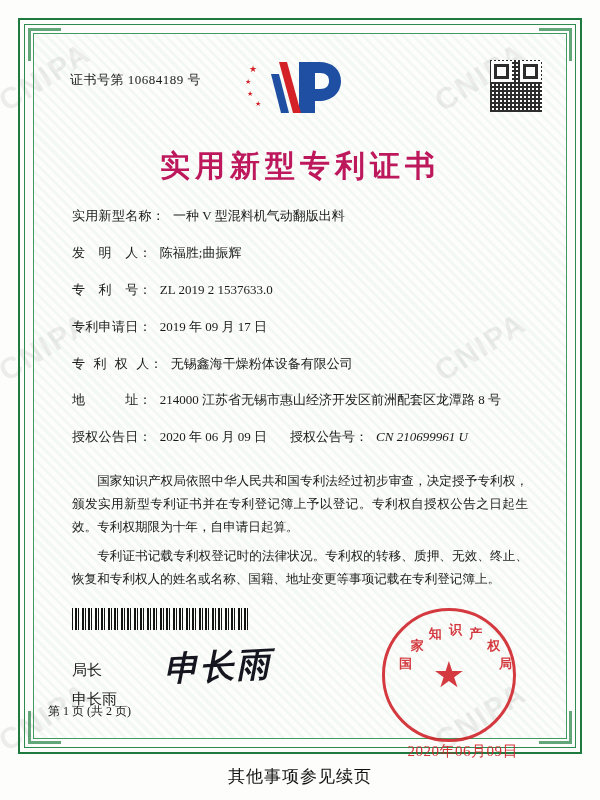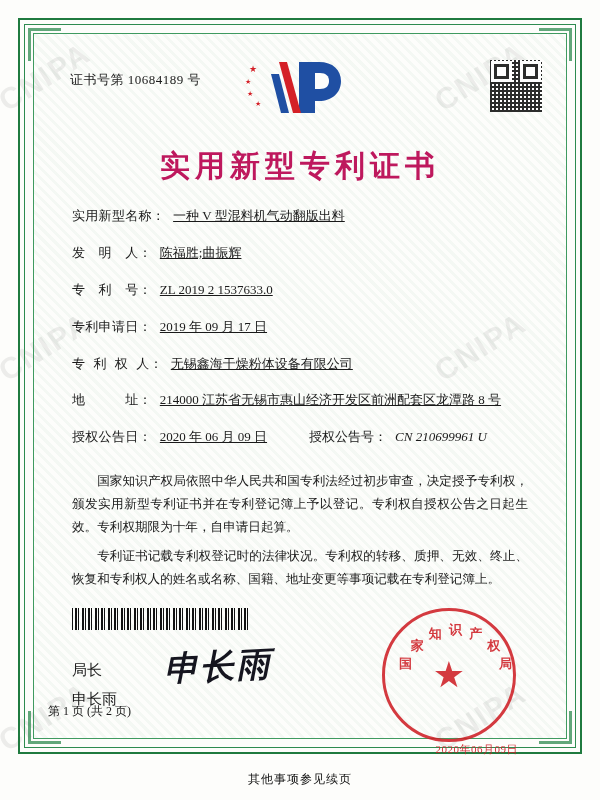--- a/index.html
+++ b/index.html
@@ -160,24 +160,23 @@
   }
   .row .lbl {
     flex: 0 0 auto;
     letter-spacing: .3px;
     white-space: nowrap;
     font-family: Liberation Mono, monospace;
   }
   .row .val {
     flex: 1 1 auto;
     padding-left: 8px;
-    text-decoration: underline;
   }
   .row.two .val { flex: 0 0 auto; padding-left: 8px; text-align: right; }
-  .row.two .lbl2 { margin-left: 42px; white-space: nowrap; }
+  .row.two .lbl2 { margin-left: 23px; white-space: nowrap; }
   .row.two .val2 { padding-left: 8px; font-style: italic; }
   .row .val.addr { line-height: 1.45; }
 
   
   .paras {
     position: absolute;
     left: 24px;
     right: 20px;
     top: 422px;
     font-size: 12.6px;
@@ -255,41 +254,41 @@
     top: 50%;
     font-size: 13px;
     font-weight: 700;
     transform-origin: 0 0;
     font-family: "Liberation Serif", serif;
   }
   .seal-date {
     position: absolute;
     right: 34px;
     top: 694px;
-    font-size: 11px;
+    font-size: 15px;
     color: #cf2027;
     letter-spacing: .5px;
     opacity: .9;
     margin-left: 16px;
   }
 
   
   .page-num {
     position: absolute;
     left: 0; right: 0;
     bottom: 6px;
     text-align: left;
     font-size: 12px;
   }
   .footer-note {
     position: absolute;
     left: 0; right: 0;
     bottom: 12px;
     text-align: center;
-    font-size: 12px;
+    font-size: 17px;
     letter-spacing: 1px;
     color: #111;
   }
 </style>
 </head>
 <body>
 
 <div class="page">
 
   <div class="watermark" style="left:-6px;  top:60px;">CNIPA</div>

